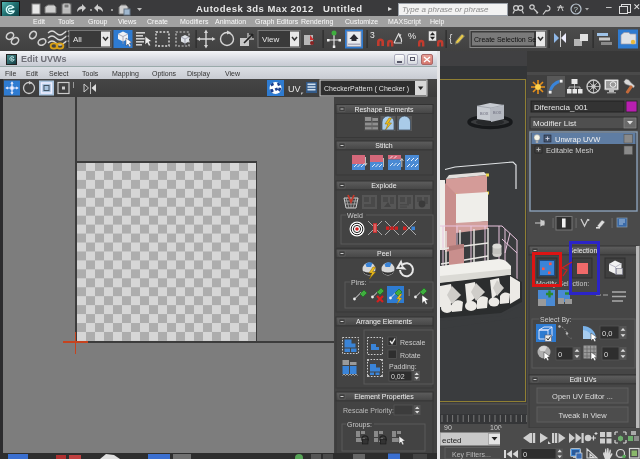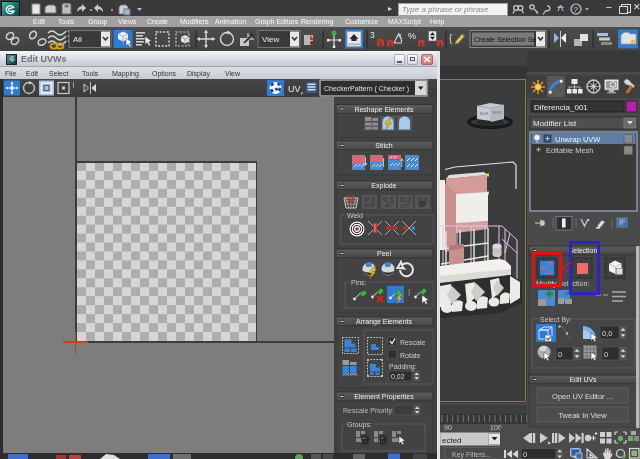--- a/index.html
+++ b/index.html
@@ -27,20 +27,21 @@
         <rect x="34" y="1" width="5" height="4" fill="#777"></rect>
 <path d="M52 3 q-5 1 -5 6 q2 -3 5 -3 v3 l4 -4 -4 -4 z" fill="#ccc" stroke="none"></path>
 <path d="M60 6 l2 2 m0 -2 l-2 2" stroke="#999" stroke-width="1"></path>
 <path d="M68 3 q5 1 5 6 q-2 -3 -5 -3 v3 l-4 -4 4 -4 z" fill="#ccc" stroke="none"></path>
 <path d="M81 6 l2 2 m0 -2 l-2 2" stroke="#999" stroke-width="1"></path>
 <path d="M89 4 l2 -2 h5 l2 2 v7 h-9 z" fill="#cfcfcf" stroke="#777"></path>
 <rect x="94" y="6" width="6" height="6" fill="#9fb7cf" stroke="#678"></rect>
 <path d="M107 5 l2.5 3 2.5 -3 z" fill="#bbb" stroke="none"></path>
 </g>
 </svg>
+<div class="txt" style="left:196px;top:3px;font-size:9.5px;font-weight:bold;color:#e6e6e6;letter-spacing:0.5px;">Autodesk 3ds Max  2012 &nbsp;&nbsp;Untitled</div>
 <div class="txt" style="left:388px;top:4px;font-size:8px;color:#ddd;">▸</div>
 
 <div class="ab" style="left:398px;top:3px;width:110px;height:13px;background:#f2f2f2;border:1px solid #9aa0a8;box-sizing:border-box;"></div>
 <div class="txt" style="left:402px;top:5px;font-size:8px;font-style:italic;color:#8a8a8a;">Type a phrase or phrase</div>
 
 <svg class="ab" style="left:512px;top:3px;" width="85" height="13" viewBox="0 0 85 13">
 <g stroke="#cfcfcf" fill="none" stroke-width="1.2">
 <circle cx="4" cy="5" r="2.4"></circle>
         <circle cx="8.5" cy="5" r="2.4"></circle>
         <path d="M2.5 7.5 l-1.5 3 m9 -3 l1.5 3"></path>

